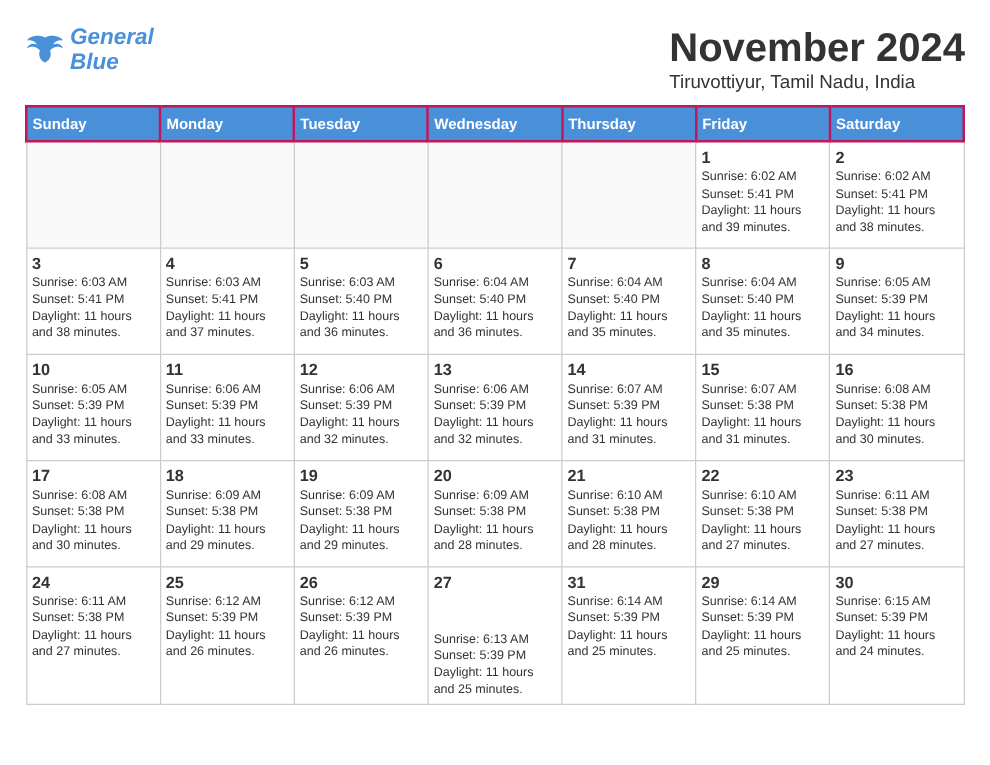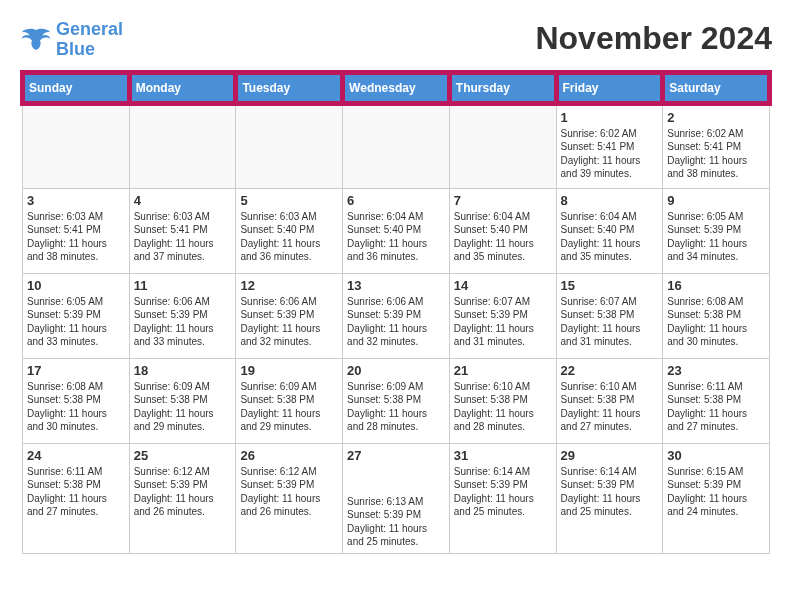--- a/index.html
+++ b/index.html
@@ -22,20 +22,21 @@
       gap: 4px;
     }
     .logo-text {
       font-size: 18px;
       font-weight: bold;
       color: #333;
       line-height: 1.1;
     }
     .logo-text span {
       color: #4a90d9;
+      font-style: italic;
     }
     .logo-bird {
       width: 32px;
       height: 28px;
     }
     .title-block {
       text-align: left;
     }
     .month-title {
       font-size: 32px;
@@ -50,21 +51,21 @@
       width: 100%;
       border-collapse: collapse;
       font-size: 11px;
     }
     .calendar th {
       background: #4a90d9;
       color: #fff;
       padding: 6px 4px;
       text-align: left;
       font-size: 12px;
-      border: 5px solid #be185d;
+      border: 2px solid #be185d;
     }
     .calendar td {
       border: 1px solid #ccc;
       vertical-align: top;
       padding: 4px;
       width: calc(100% / 7);
       min-height: 80px;
       height: 85px;
     }
     .calendar td.empty {
@@ -91,20 +92,21 @@
     <svg class="logo-bird" viewBox="0 0 40 35" xmlns="http://www.w3.org/2000/svg">
       <path d="M20 5 C25 2, 35 3, 38 8 C35 7, 30 8, 28 12 C32 10, 37 12, 38 16 C34 13, 28 14, 25 18 C27 22, 25 28, 20 30 C15 28, 13 22, 15 18 C12 14, 6 13, 2 16 C3 12, 8 10, 12 12 C10 8, 5 7, 2 8 C5 3, 15 2, 20 5Z" fill="#4a90d9"></path>
     </svg>
     <div class="logo-text">
       <div><span>General</span></div>
       <div><span style="color:#4a90d9">Blue</span></div>
     </div>
   </div>
   <div class="title-block">
     <div class="month-title">November 2024</div>
+    <div class="subtitle">Tiruvottiyur, Tamil Nadu, India</div>
   </div>
 </div>
 
 <table class="calendar">
   <thead>
     <tr>
     <th>Sunday</th>
         <th>Monday</th>
         <th>Tuesday</th>
         <th>Wednesday</th>

